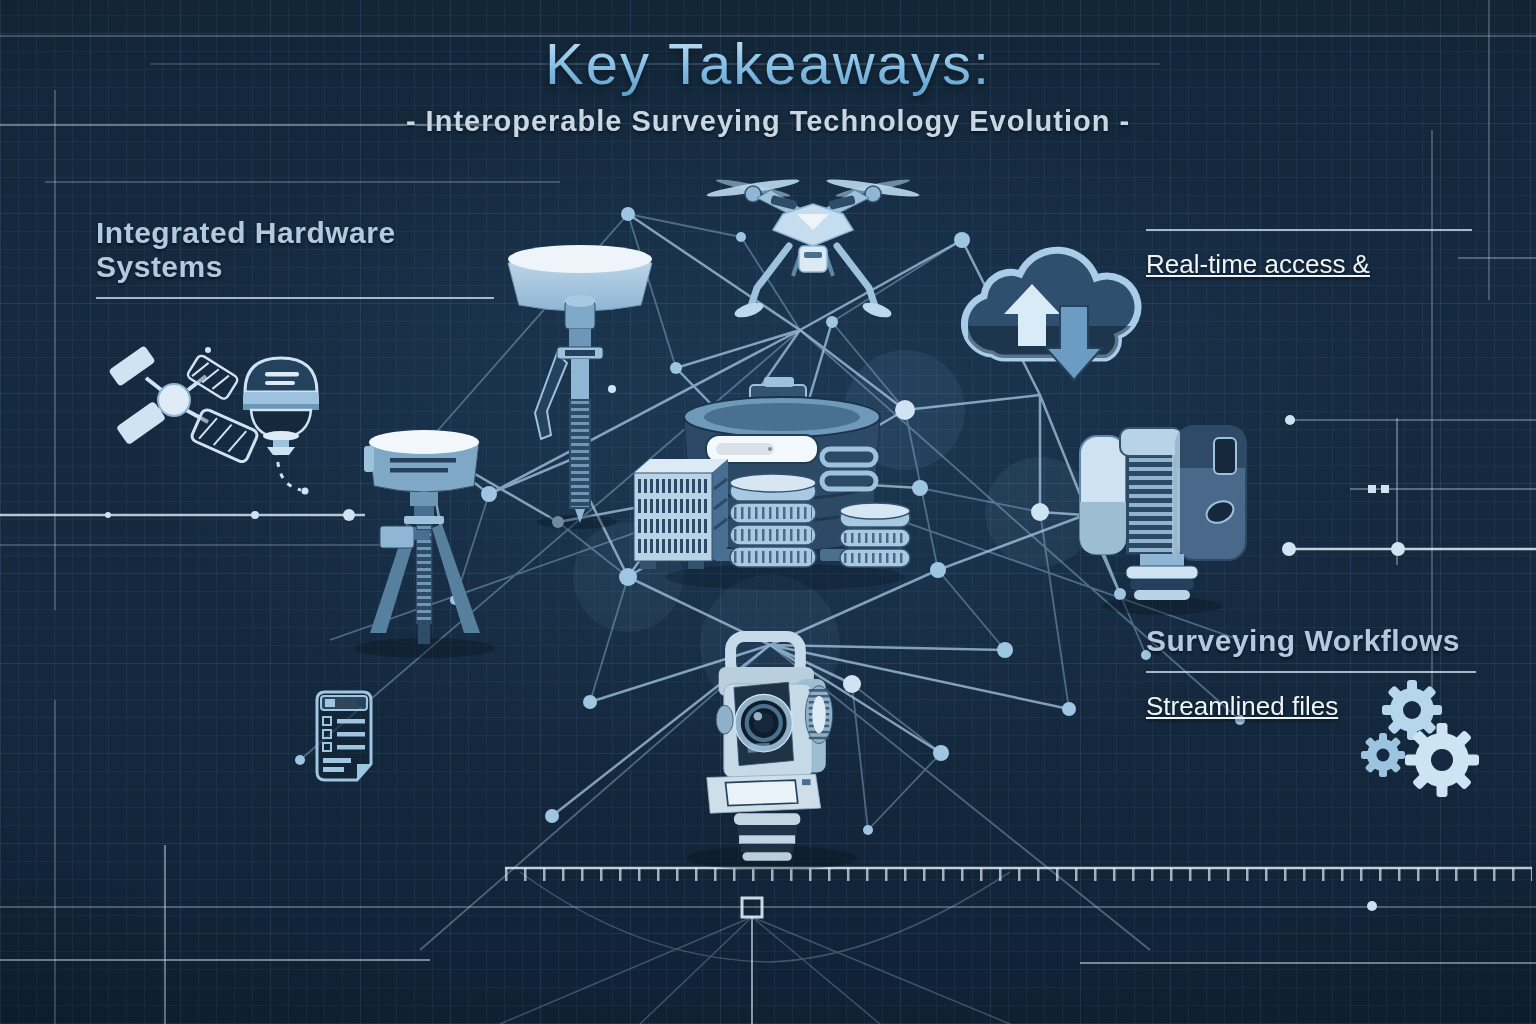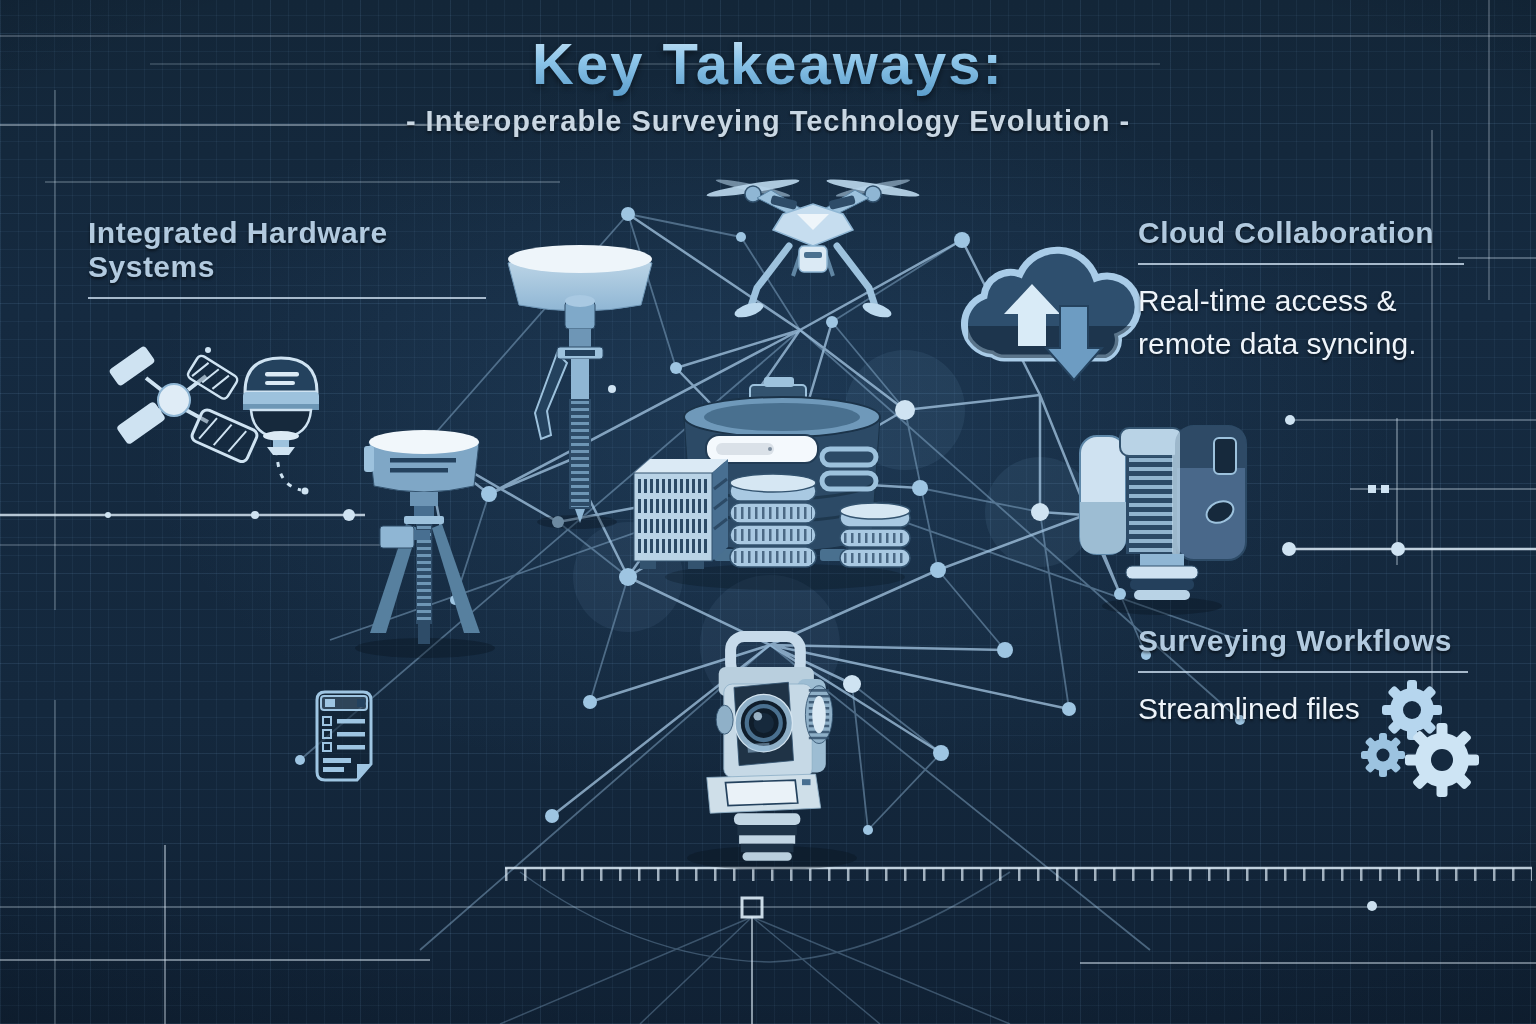--- a/index.html
+++ b/index.html
@@ -13,32 +13,32 @@
   .grid{position:absolute;inset:0;background:
       repeating-linear-gradient(0deg, rgba(122,170,214,.07) 0 1px, transparent 1px 18px),
       repeating-linear-gradient(90deg, rgba(122,170,214,.07) 0 1px, transparent 1px 18px),
       repeating-linear-gradient(0deg, rgba(130,180,225,.06) 0 1px, transparent 1px 90px),
       repeating-linear-gradient(90deg, rgba(130,180,225,.06) 0 1px, transparent 1px 90px);}
   .vignette{position:absolute;inset:0;background:
       radial-gradient(120% 95% at 50% 45%, transparent 55%, rgba(4,11,19,.55) 100%);pointer-events:none;}
   svg.scene{position:absolute;inset:0;}
   .title-wrap{position:absolute;left:0;right:0;top:30px;text-align:center;z-index:3;}
   .title{
-    margin:0;font-size:58px;font-weight:700;letter-spacing:2px;
+    margin:0;font-size:58px;font-weight:400;letter-spacing:2px;
     background:linear-gradient(180deg,#cfe7f7 0%,#8ec6ea 45%,#5a9cca 100%);
     -webkit-background-clip:text;background-clip:text;color:transparent;
     text-shadow:none;filter:drop-shadow(0 3px 3px rgba(0,0,0,.45));
   }
   .subtitle{margin:8px 0 16px 0;font-size:29px;font-weight:700;color:#c9d7e3;letter-spacing:1px;
     text-shadow:0 2px 3px rgba(0,0,0,.5);}
-  .section{position:absolute;z-index:3;}
+  .section{position:absolute;z-index:3;margin-left:8px;}
   .section h2{margin:0;font-size:30px;font-weight:700;color:#b2cadf;letter-spacing:.5px;
     text-shadow:0 2px 3px rgba(0,0,0,.55);}
   .rule{height:0;border-top:2px solid rgba(208,226,242,.78);margin-top:13px;}
-  .body{margin-top:15px;font-size:30px;line-height:1.42;color:#eef4fa;text-shadow:0 2px 3px rgba(0,0,0,.5);}
+  .body{margin-top:15px;font-size:26px;line-height:1.42;color:#eef4fa;text-shadow:0 2px 3px rgba(0,0,0,.5);text-decoration:underline;}
   #sec-ihs{left:88px;top:216px;width:430px;}   #sec-ihs .rule{width:398px;}
   #sec-cc {left:1138px;top:216px;width:360px;} #sec-cc  .rule{width:326px;}
   #sec-sf {left:88px;top:624px;width:360px;}   #sec-sf  .rule{width:332px;}
   #sec-aw {left:1138px;top:624px;width:360px;} #sec-aw  .rule{width:330px;}
 </style>
 </head>
 <body>
 
 <div class="stage">
   <div class="grid"></div>
@@ -385,25 +385,23 @@
     <h1 class="title">Key Takeaways:</h1>
     <div class="subtitle">- Interoperable Surveying Technology Evolution -</div>
   </div>
 
   <div class="section" id="sec-ihs">
     <h2>Integrated Hardware Systems</h2>
     <div class="rule"></div>
   </div>
 
   <div class="section" id="sec-cc">
-    <h2>Cloud Collaboration</h2>
     <div class="rule"></div>
     <div class="body">
       <div>Real-time access &amp;</div>
-      <div>remote data syncing.</div>
     </div>
   </div>
 
 
   <div class="section" id="sec-aw">
     <h2>Surveying Workflows</h2>
     <div class="rule"></div>
     <div class="body">
       <div>Streamlined files</div>
     </div>

